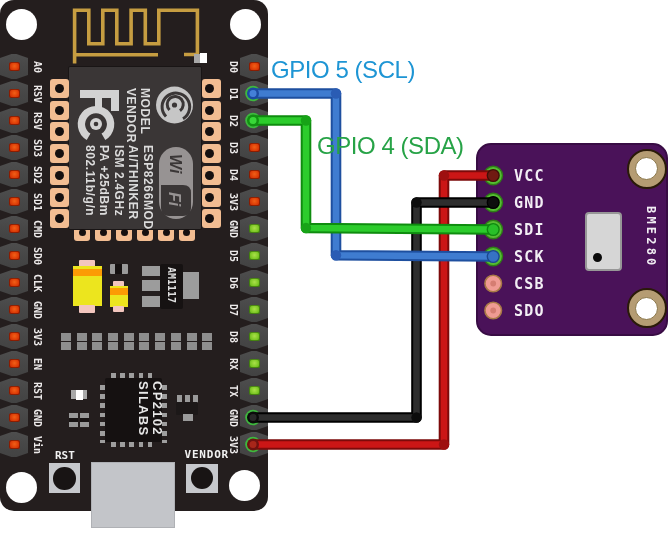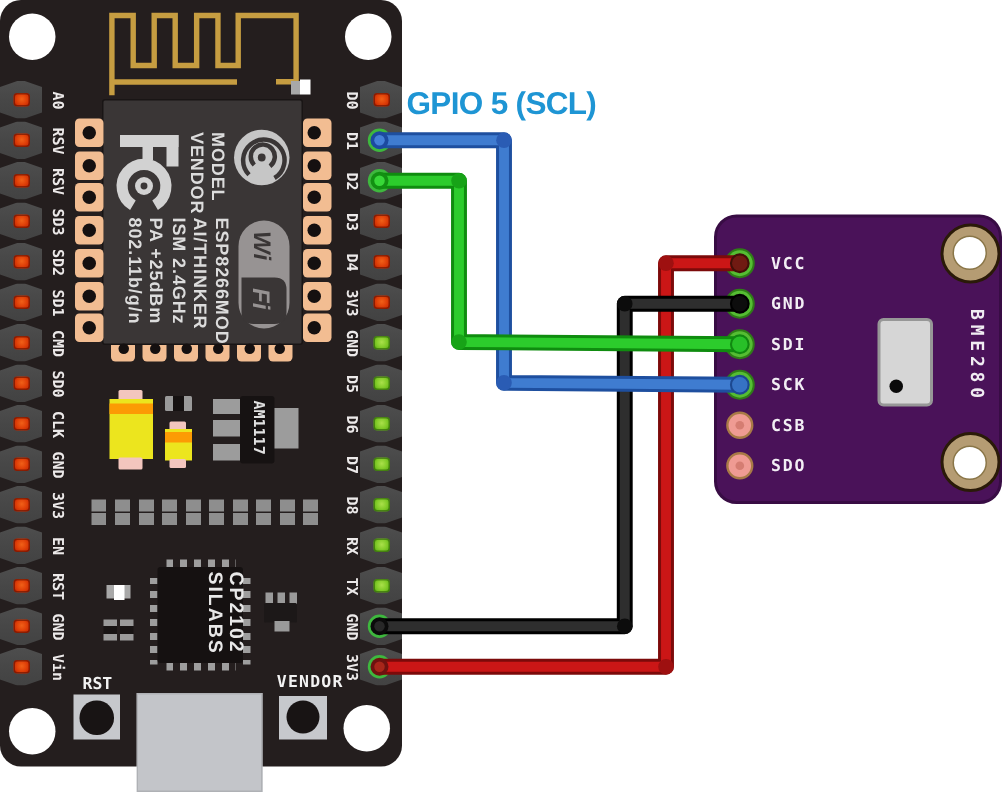--- a/index.html
+++ b/index.html
@@ -115,25 +115,25 @@
   #bme-hole-bot{left:626.5px;top:288px;}
   .bme-hole-in{width:23px;height:23px;border-radius:50%;background:#ffffff;border:1px solid #8a7648;}
   #bme-hole-top-in{left:635px;top:157px;}
   #bme-hole-bot-in{left:635px;top:296.5px;}
   #bme-chip{left:585px;top:212px;width:36.5px;height:59px;background:#d6d6d6;
     border:2px solid #979797;border-radius:4px;}
   #bme-chip-dot{left:592.5px;top:252.5px;width:9px;height:9px;border-radius:50%;background:#0a0a0a;}
   #bme-name{left:657px;top:206px;color:#f0ecf2;font-family:"DejaVu Sans Mono",monospace;
     font-size:12px;font-weight:bold;letter-spacing:3.2px;line-height:13px;}
   .bme-pin-label{position:absolute;left:514px;top:calc(169.5px + var(--i) * 27px);
-    color:#f2eef4;font-family:"DejaVu Sans Mono",monospace;font-size:11px;font-weight:bold;
+    color:#f2eef4;font-family:"DejaVu Sans Mono",monospace;font-size:15px;font-weight:bold;
     letter-spacing:1.2px;line-height:12px;}
 
   
-  .gpio-label{font-weight:bold;font-size:21px;line-height:22px;letter-spacing:-0.45px;}
+  .gpio-label{font-weight:normal;font-size:24px;line-height:22px;letter-spacing:-0.45px;}
   #scl-label{left:271px;top:59px;color:#1e95d4;}
   #sda-label{left:317px;top:135px;color:#27a347;}
 
   
   #overlay{left:0;top:0;width:672px;height:539px;pointer-events:none;}
 </style>
 </head>
 <body>
 
 <div id="stage">
@@ -547,13 +547,14 @@
 
     <g>
       <circle cx="493.2" cy="175.5" r="5.9" fill="#701a12" stroke="#401008" stroke-width="1.4"></circle>
       <circle cx="493.2" cy="202.5" r="5.9" fill="#0d0d0d" stroke="#000000" stroke-width="1.4"></circle>
       <circle cx="493.2" cy="229.5" r="5.9" fill="#28c028" stroke="#108810" stroke-width="1.4"></circle>
       <circle cx="493.2" cy="256.5" r="5.9" fill="#3672c4" stroke="#1c4890" stroke-width="1.4"></circle>
     </g>
   </svg>
 
   <div id="scl-label" class="abs gpio-label">GPIO 5 (SCL)</div>
+  <div id="sda-label" class="abs gpio-label">GPIO 4 (SDA)</div>
 </div>
 
 </body></html>

